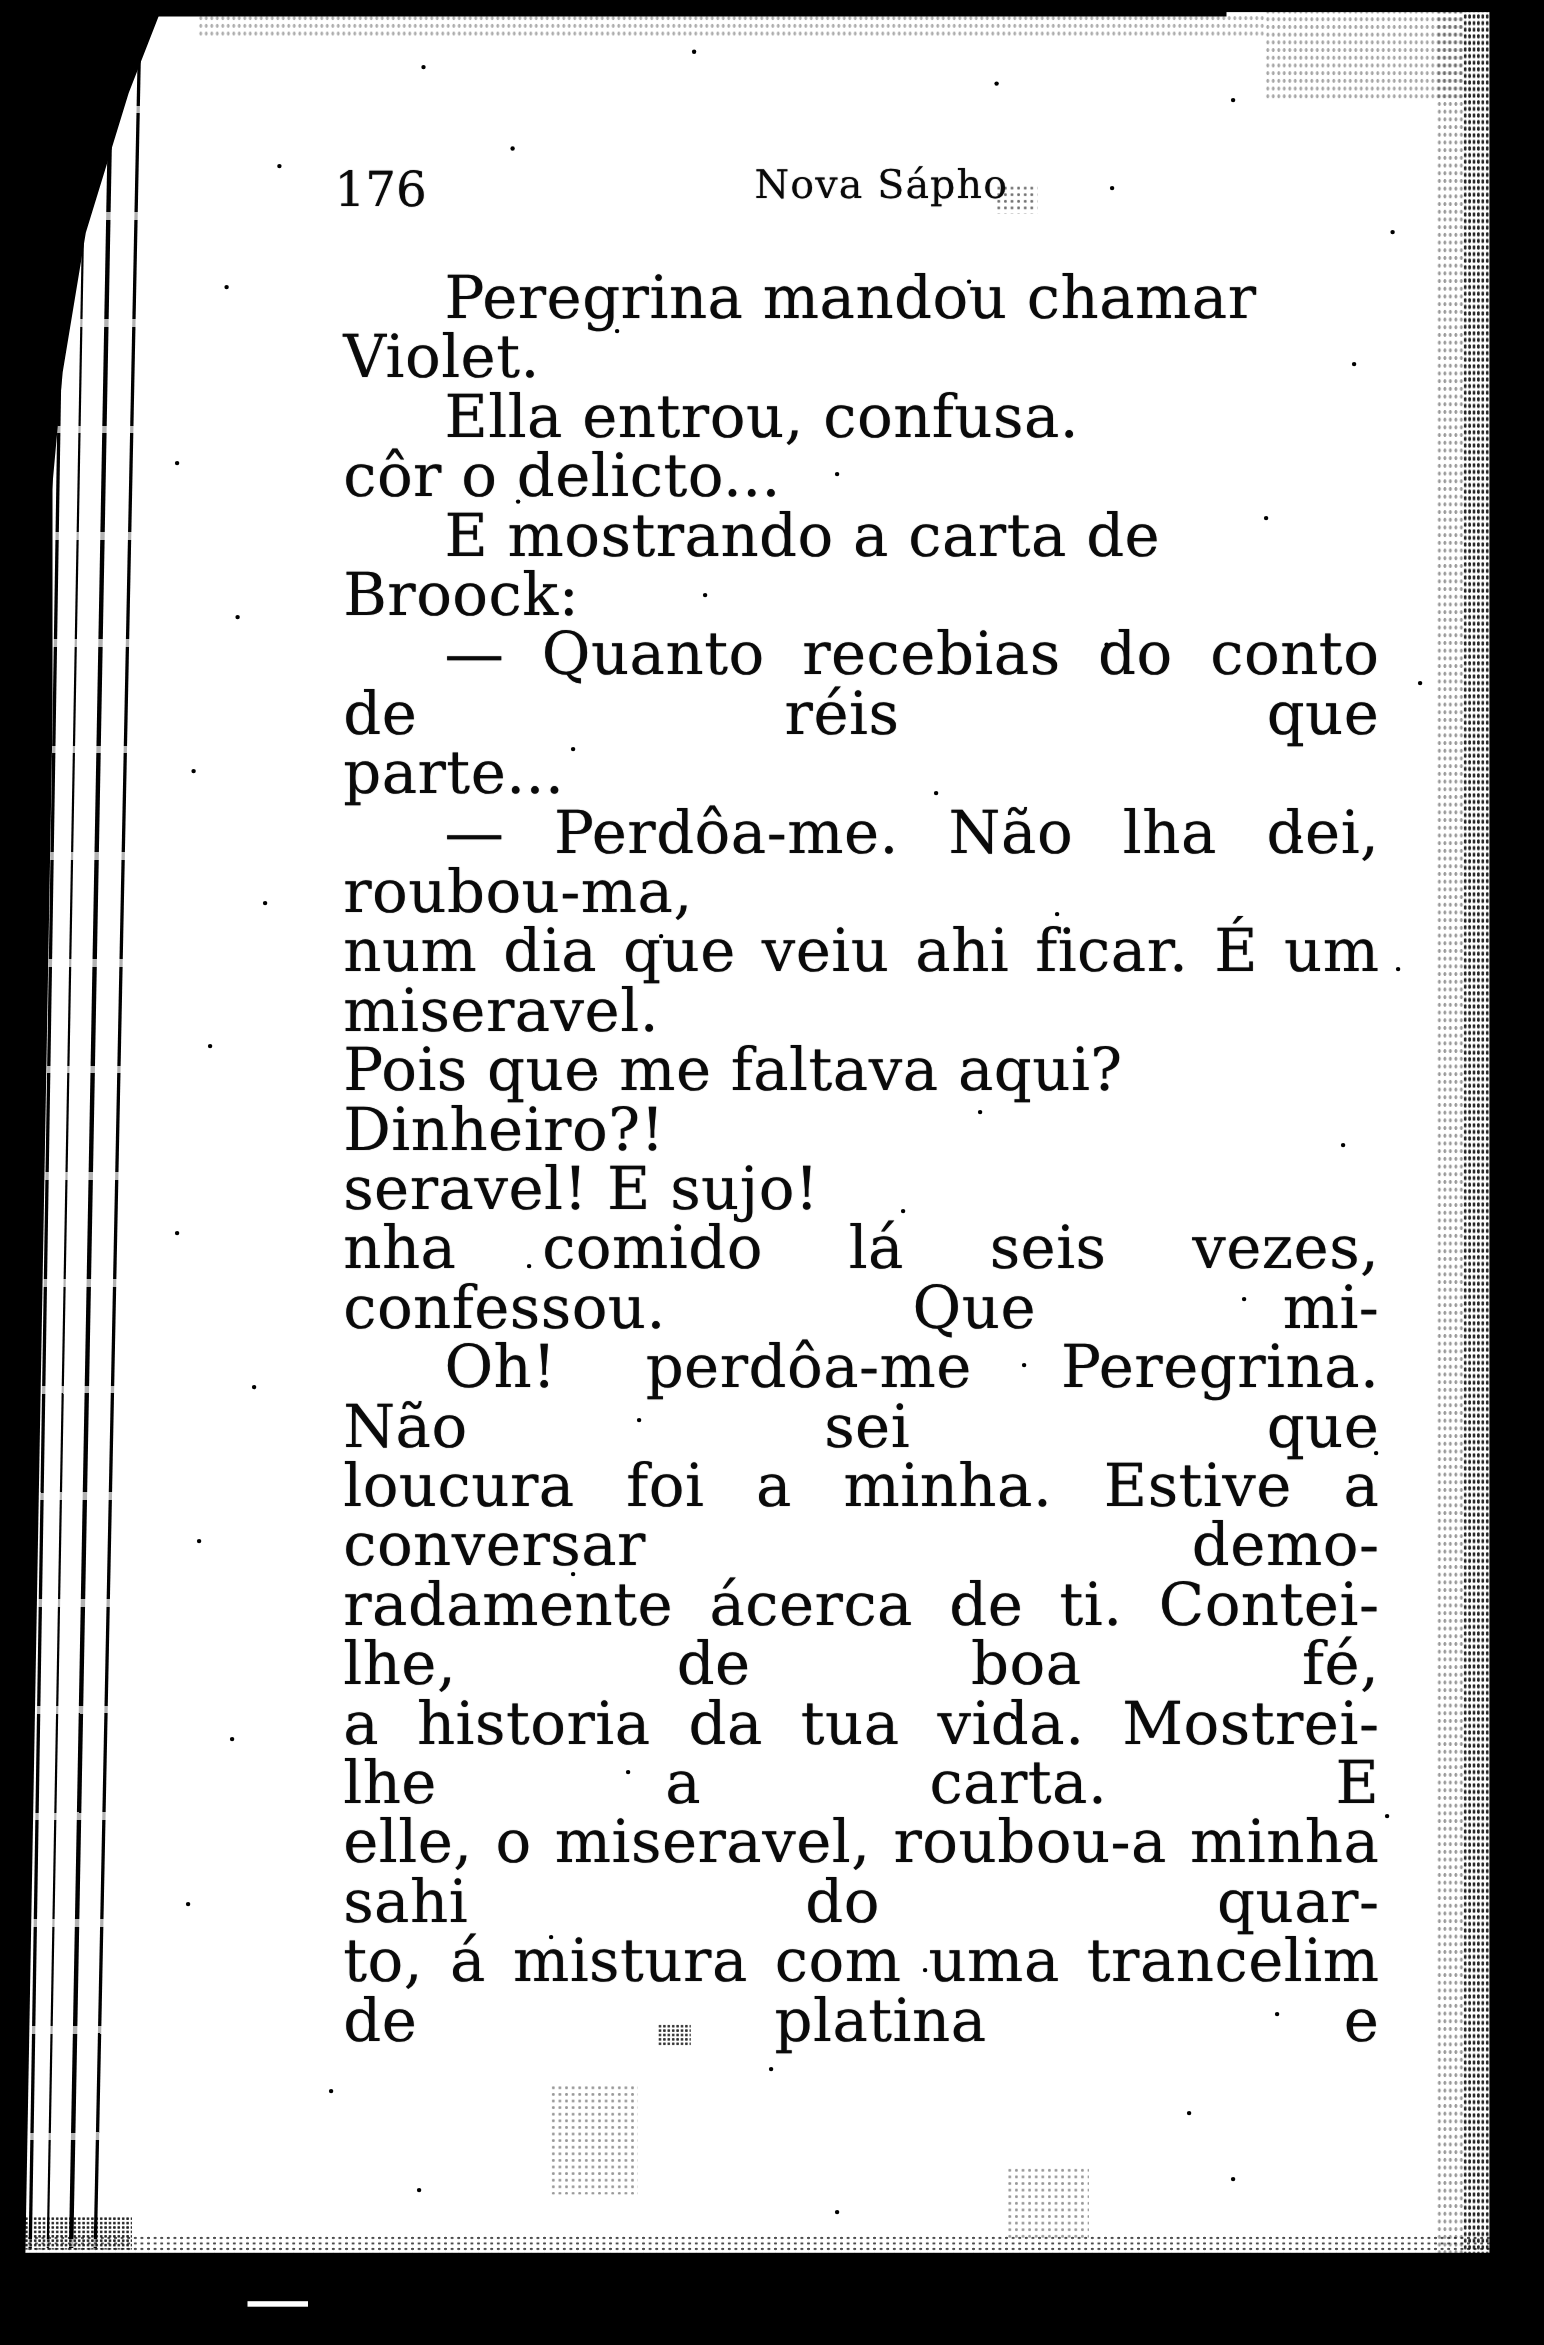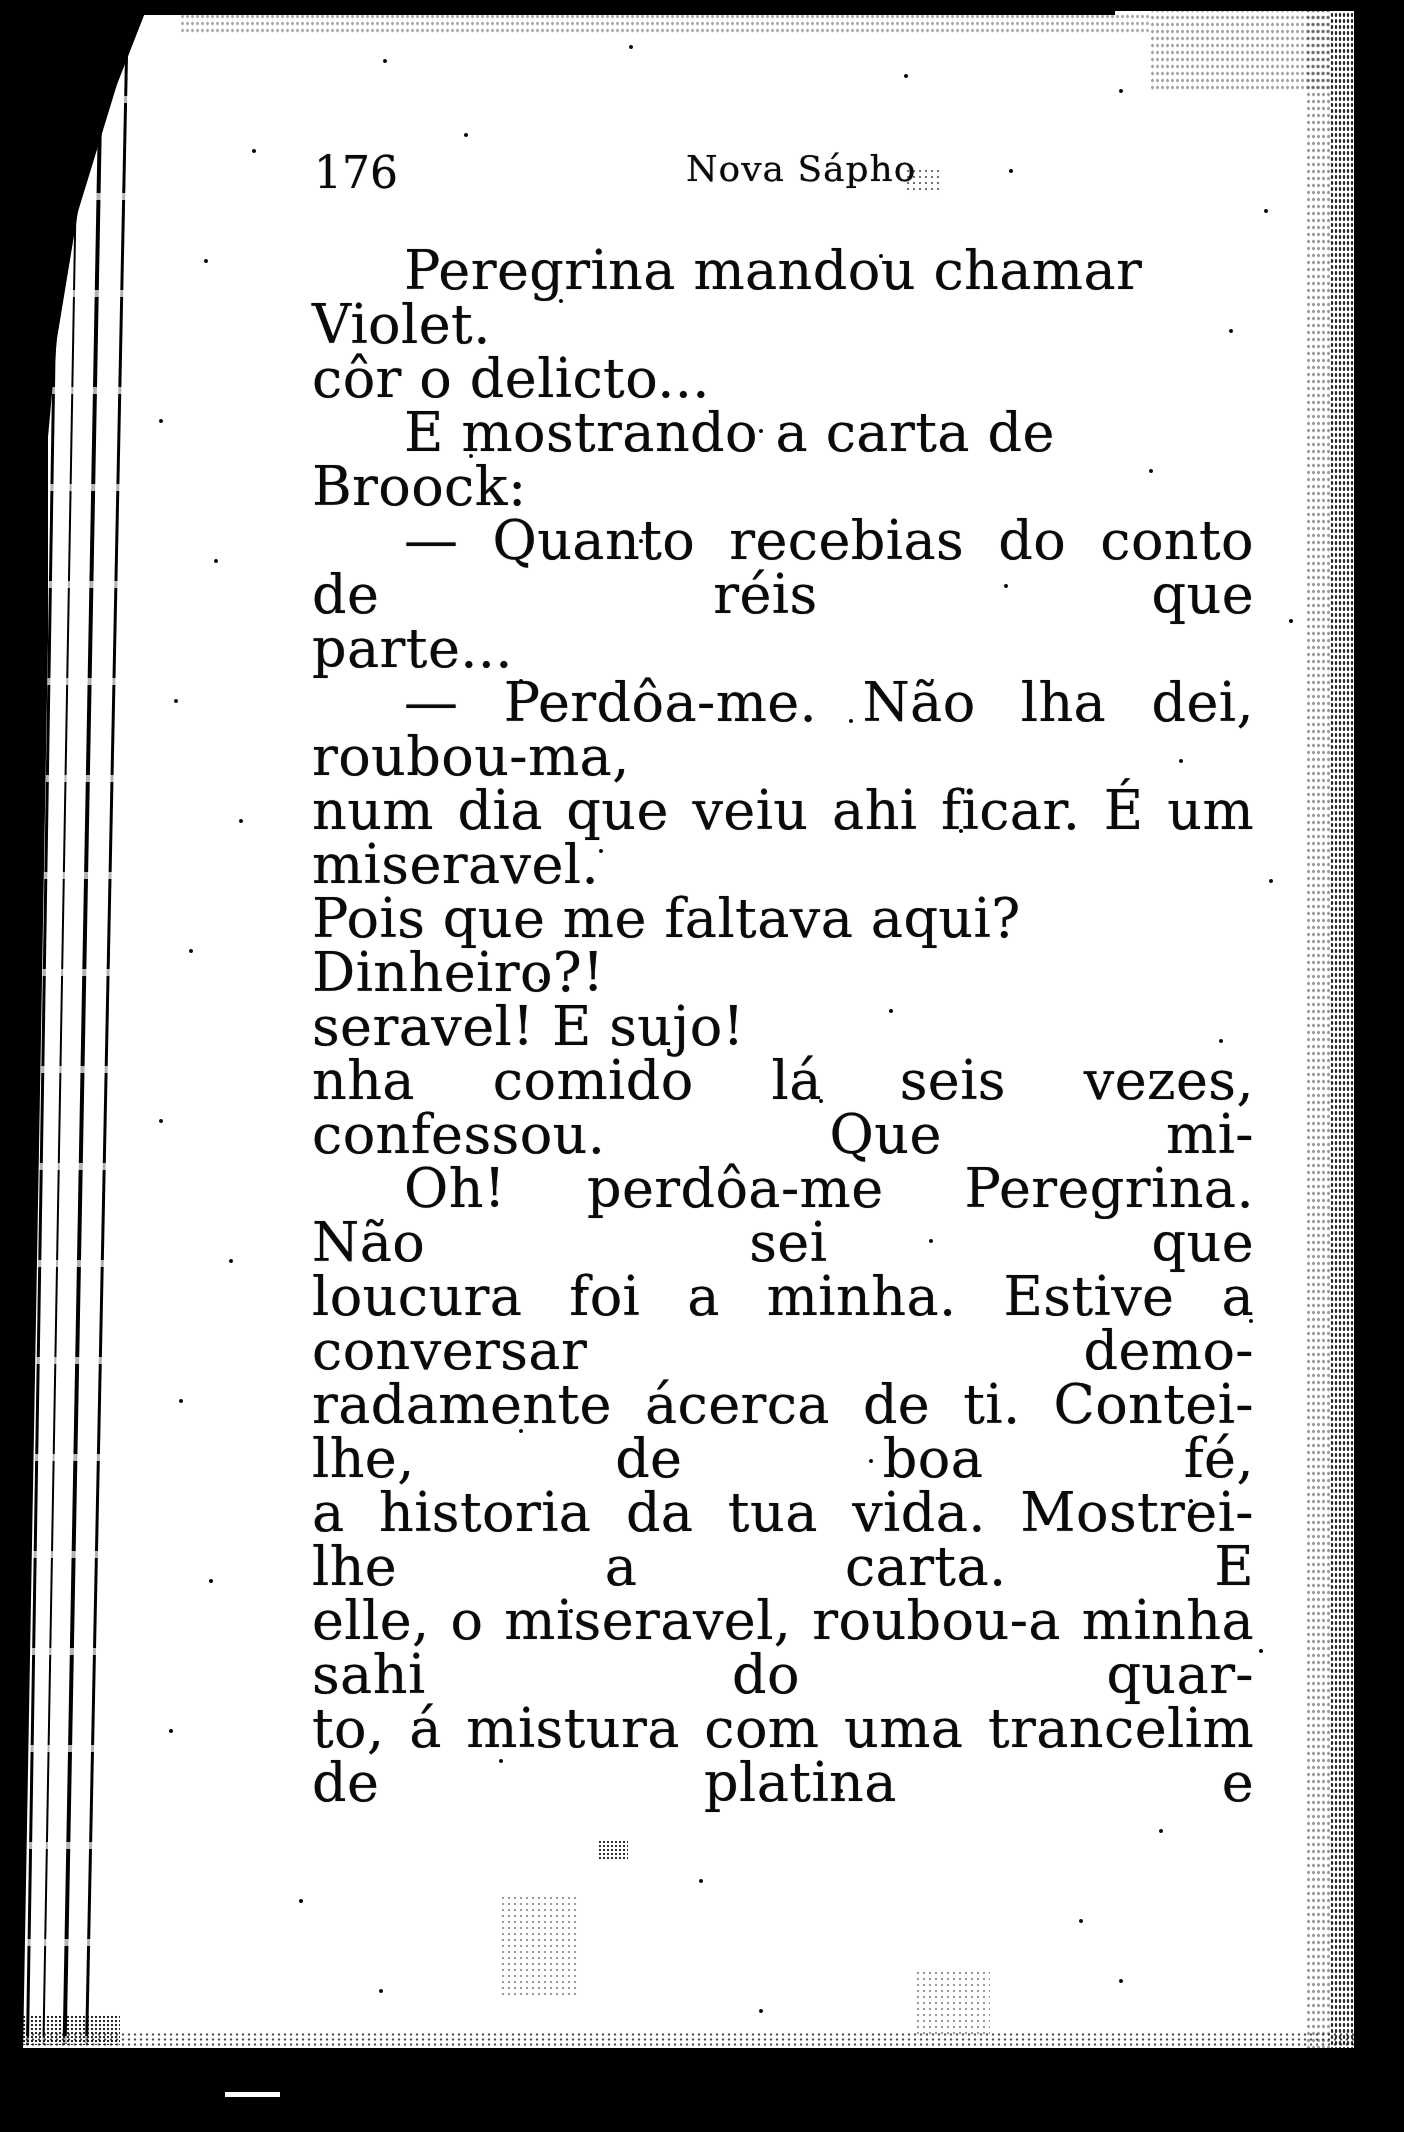--- a/index.html
+++ b/index.html
@@ -8,21 +8,21 @@
     background:#ffffff;
     position:relative;
     overflow:hidden;
     font-family:"DejaVu Serif", serif;
     color:#0a0a0a;
   }
   .page{position:absolute;inset:0;}
 
   
   .page-number{
-    position:absolute;left:314px;top:148px;
+    position:absolute;left:304px;top:148px;
     font-size:44px;line-height:50px;
     text-shadow:0 0 1px rgba(0,0,0,.65);
   }
   .running-title{
     position:absolute;left:686px;top:144px;
     font-size:36px;line-height:50px;
     letter-spacing:1px;
     text-shadow:0 0 1px rgba(0,0,0,.65);
   }
 
@@ -127,20 +127,21 @@
   <div class="smudge-b dots"></div>
   <div class="smudge-c dots"></div>
   <div class="smudge-d dots"></div>
   <div class="speckles"></div>
 
   <div class="page-number">176</div>
   <div class="running-title">Nova Sápho</div>
 
   <div class="text-block" id="body-lines">
       <div class="bline i">Peregrina mandou chamar Violet.</div>
+      <div class="bline i">Ella entrou, confusa.</div>
       <div class="bline">côr o delicto...</div>
       <div class="bline i">E mostrando a carta de Broock:</div>
       <div class="bline j i">— Quanto recebias do conto de réis que</div>
       <div class="bline">parte...</div>
       <div class="bline j i">— Perdôa-me. Não lha dei, roubou-ma,</div>
       <div class="bline j">num dia que veiu ahi ficar. É um miseravel.</div>
       <div class="bline">Pois que me faltava aqui? Dinheiro?!</div>
       <div class="bline">seravel! E sujo!</div>
       <div class="bline j">nha comido lá seis vezes, confessou. Que mi-</div>
       <div class="bline j i">Oh! perdôa-me Peregrina. Não sei que</div>

